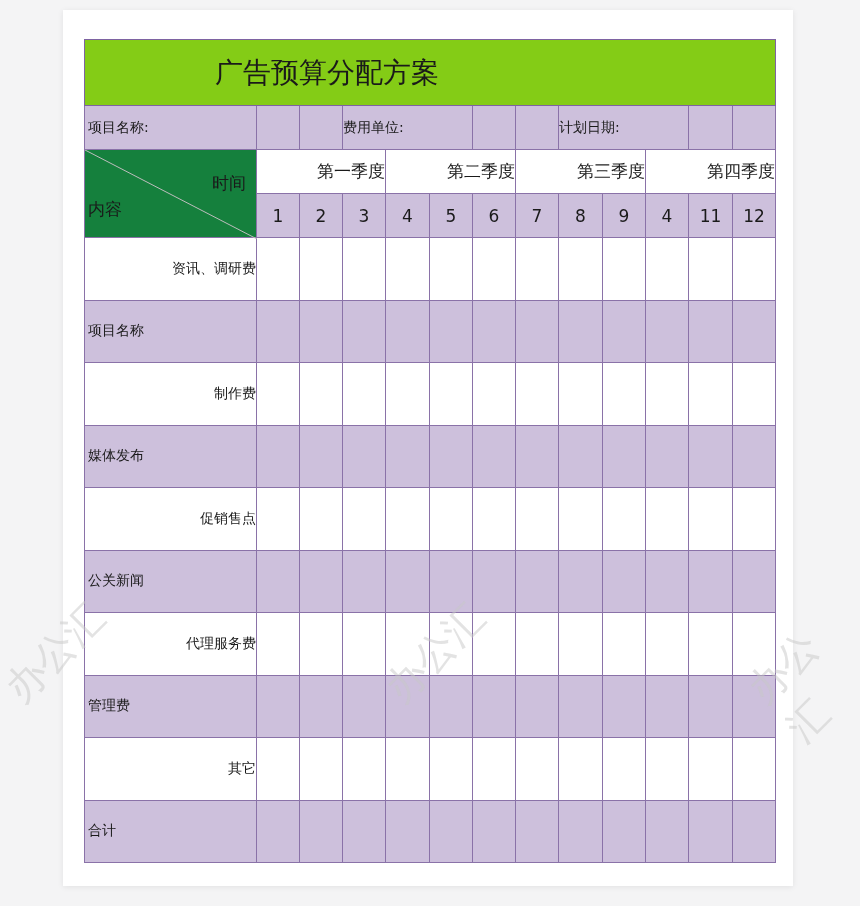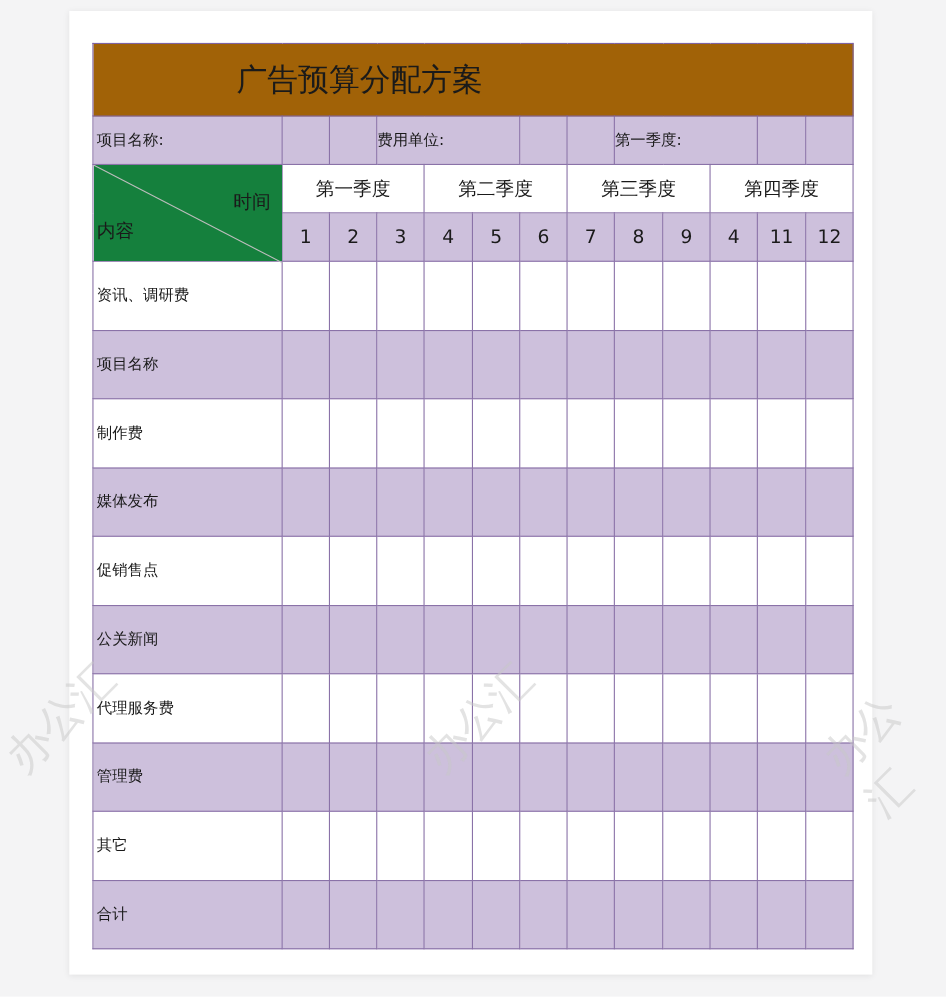--- a/index.html
+++ b/index.html
@@ -1,26 +1,26 @@
 <!DOCTYPE html>
 <html><head>
 <meta charset="utf-8">
 <style>
   html,body{margin:0;padding:0;}
   body{width:860px;height:906px;background:#f4f4f5;position:relative;overflow:hidden;font-family:"DejaVu Sans","Liberation Sans",sans-serif;}
   .page{position:absolute;left:63px;top:10px;width:730px;height:876px;background:#ffffff;box-shadow:0 1px 6px rgba(0,0,0,0.08);}
   table.sheet{position:absolute;left:84px;top:39px;border-collapse:collapse;table-layout:fixed;}
   table.sheet td{border:1.5px solid #8a72a8;padding:0;color:#1a1a1a;box-sizing:border-box;}
-  .title{background:#a16207;height:66px;font-size:28px;color:#1e1630;padding-left:130px !important;text-align:left;vertical-align:middle;border-color:#7e63a2 !important;}
+  .title{background:#84cc16;height:66px;font-size:28px;color:#1e1630;padding-left:130px !important;text-align:left;vertical-align:middle;border-color:#7e63a2 !important;}
   .lav{background:#cdc0dc;}
-  .white{background:#ffffff;}
+  .white{background:#ffffff;text-align:right;}
   .info{height:44px;font-size:14px;margin-top:26px;}
   .info-label{padding-left:3px !important;}
   .center{text-align:left;}
-  .q{height:44px;font-size:17px;text-align:center;}
+  .q{height:44px;font-size:17px;}
   .m{height:44px;font-size:17px;text-align:center;}
   .diag{position:relative;background:#15803d;}
   .diag svg{position:absolute;left:0;top:0;}
   .diag .time{position:absolute;right:10px;top:22px;font-size:17px;}
   .diag .content{position:absolute;left:3px;top:48px;font-size:17px;}
   .row td{height:62.5px;}
   .row .lbl{font-size:14px;padding-left:3px !important;}
   .wm{position:absolute;color:rgba(200,200,200,0.5);font-size:40px;transform:rotate(-45deg);pointer-events:none;}
 </style>
 </head>
@@ -48,21 +48,21 @@
       <tr>
     <td colspan="13" class="title">广告预算分配方案</td>
   </tr>
   <tr class="info lav">
     <td class="info-label">项目名称:</td>
     <td></td>
     <td></td>
     <td colspan="3" class="center">费用单位:</td>
     <td></td>
     <td></td>
-    <td colspan="3" class="center">第一季度:</td>
+    <td colspan="3" class="center">计划日期:</td>
     <td></td>
     <td></td>
   </tr>
   <tr>
     <td rowspan="2" class="diag">
       <svg width="172" height="89">
             <line x1="0" y1="0" x2="172" y2="89" stroke="#bdbdbd" stroke-width="1"></line>
           </svg>
       <span class="time">时间</span>
       <span class="content">内容</span>

